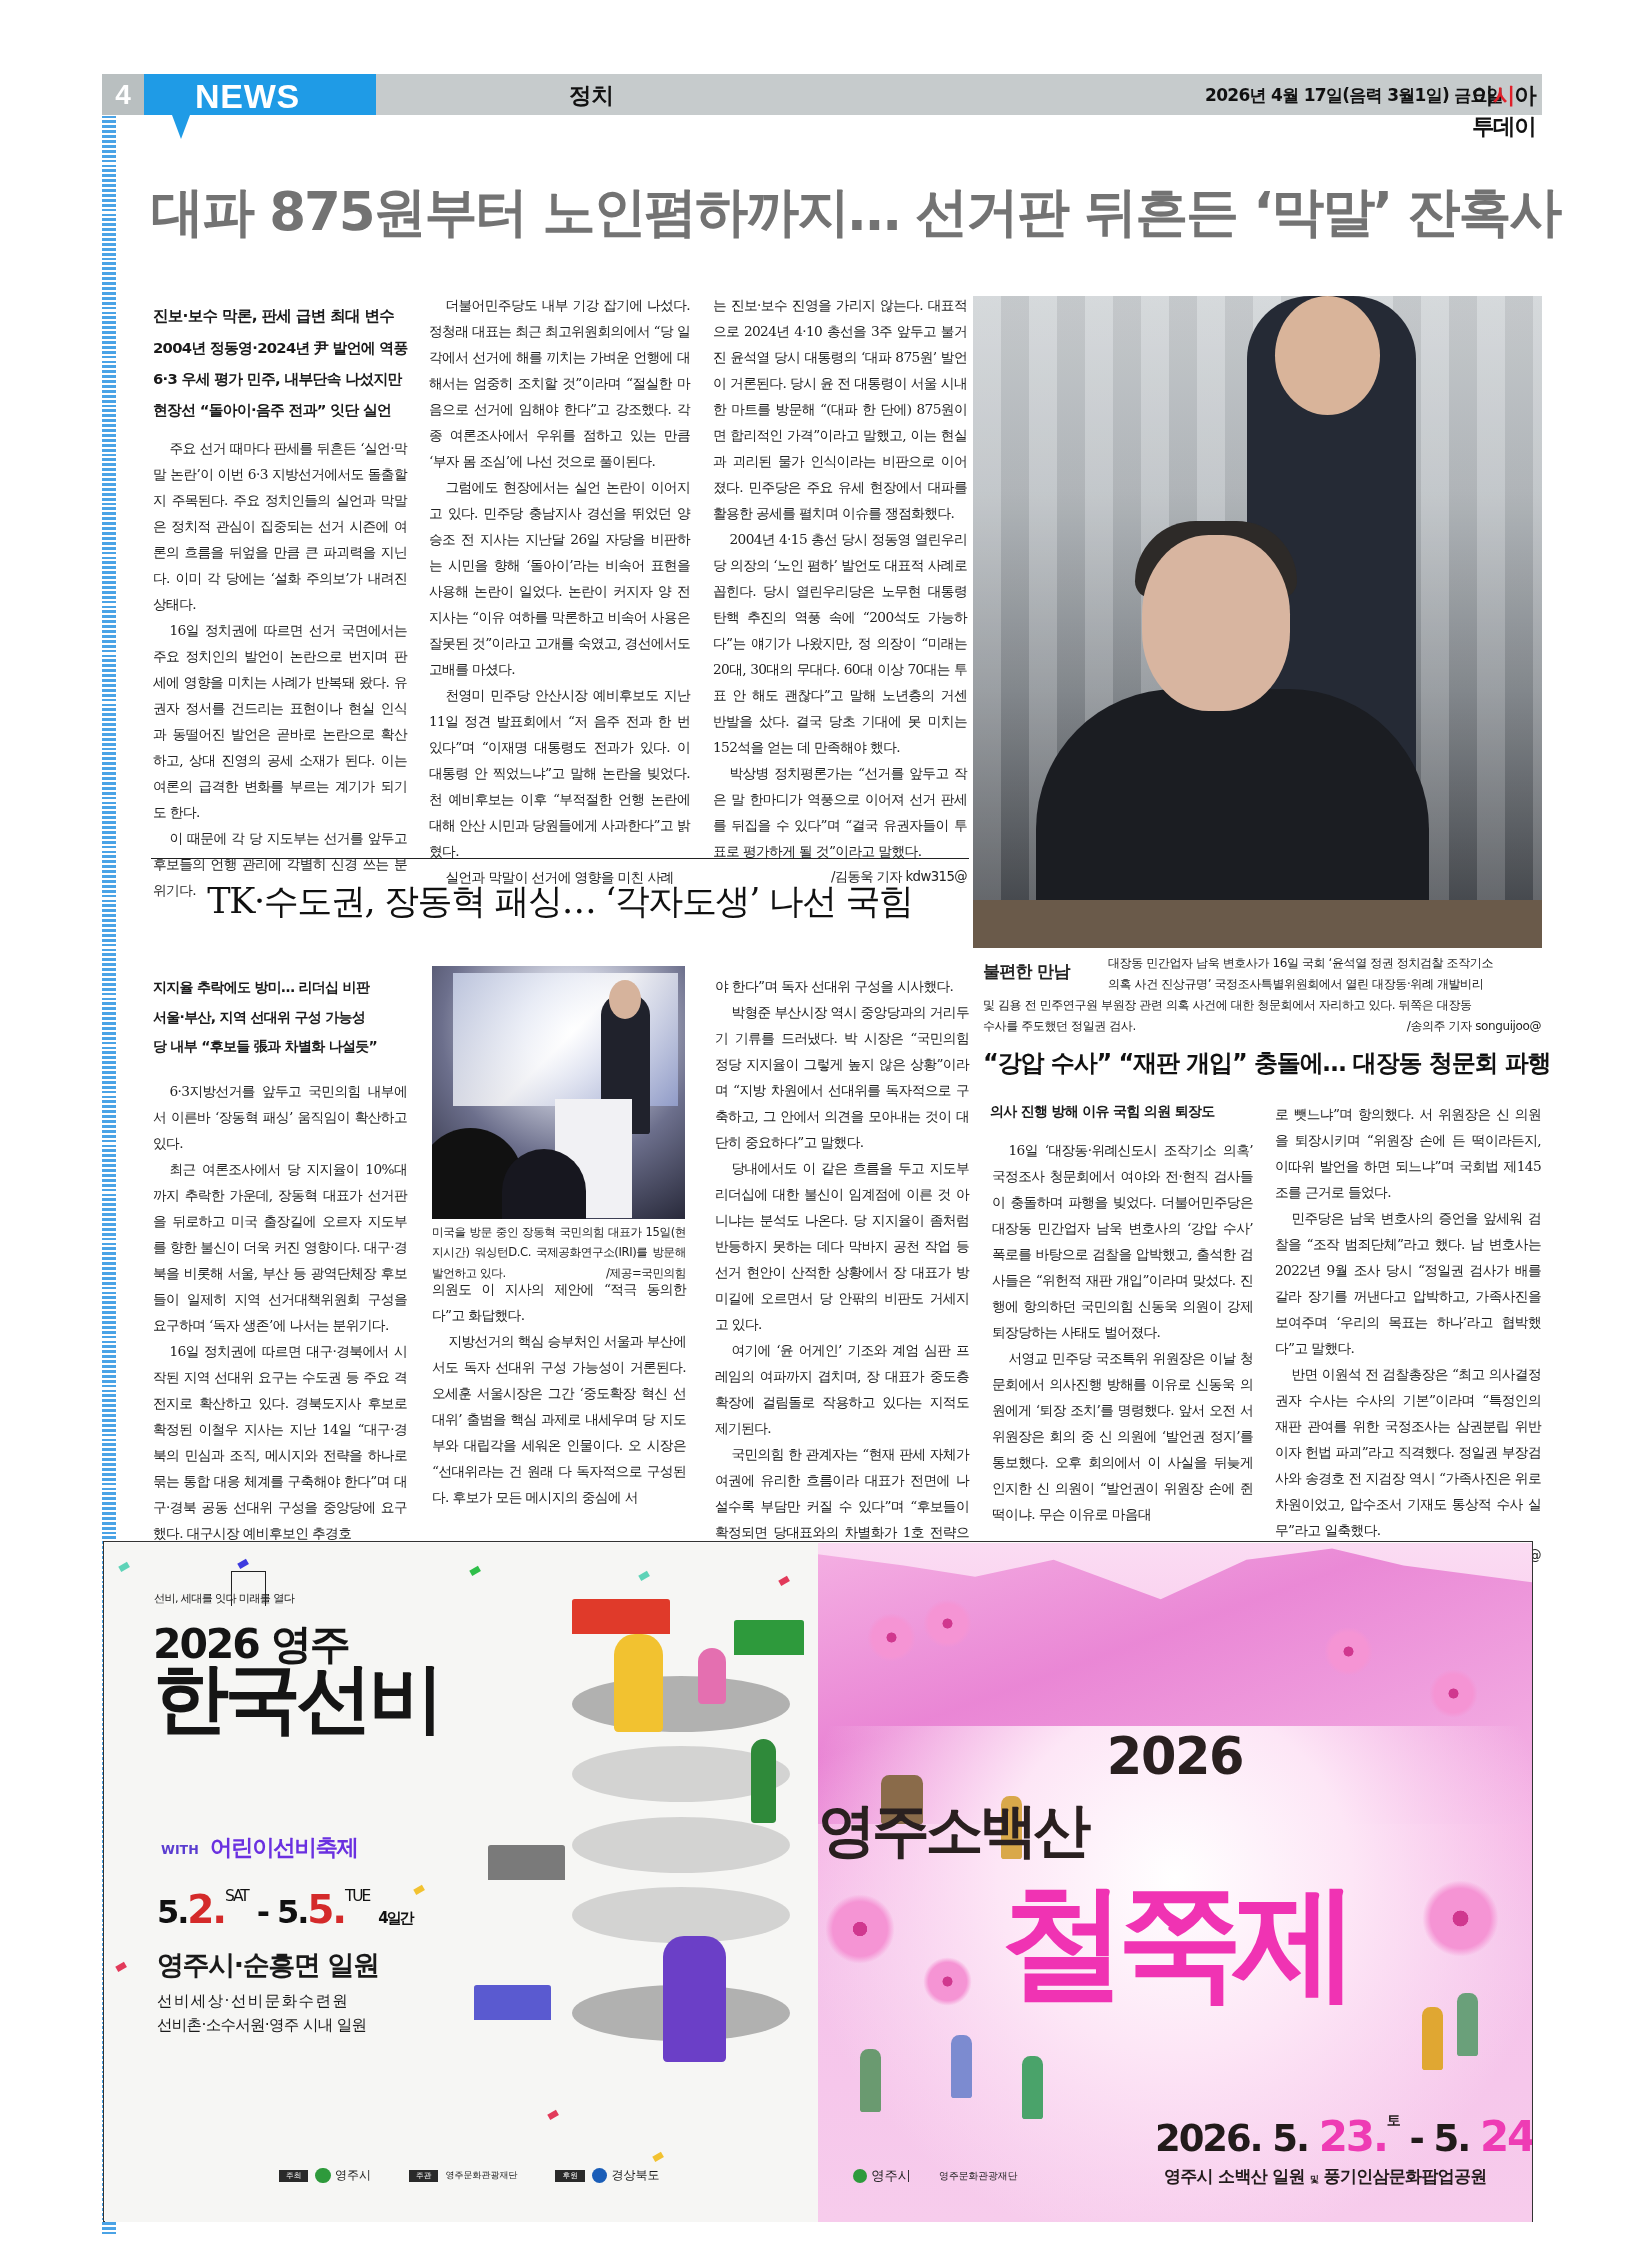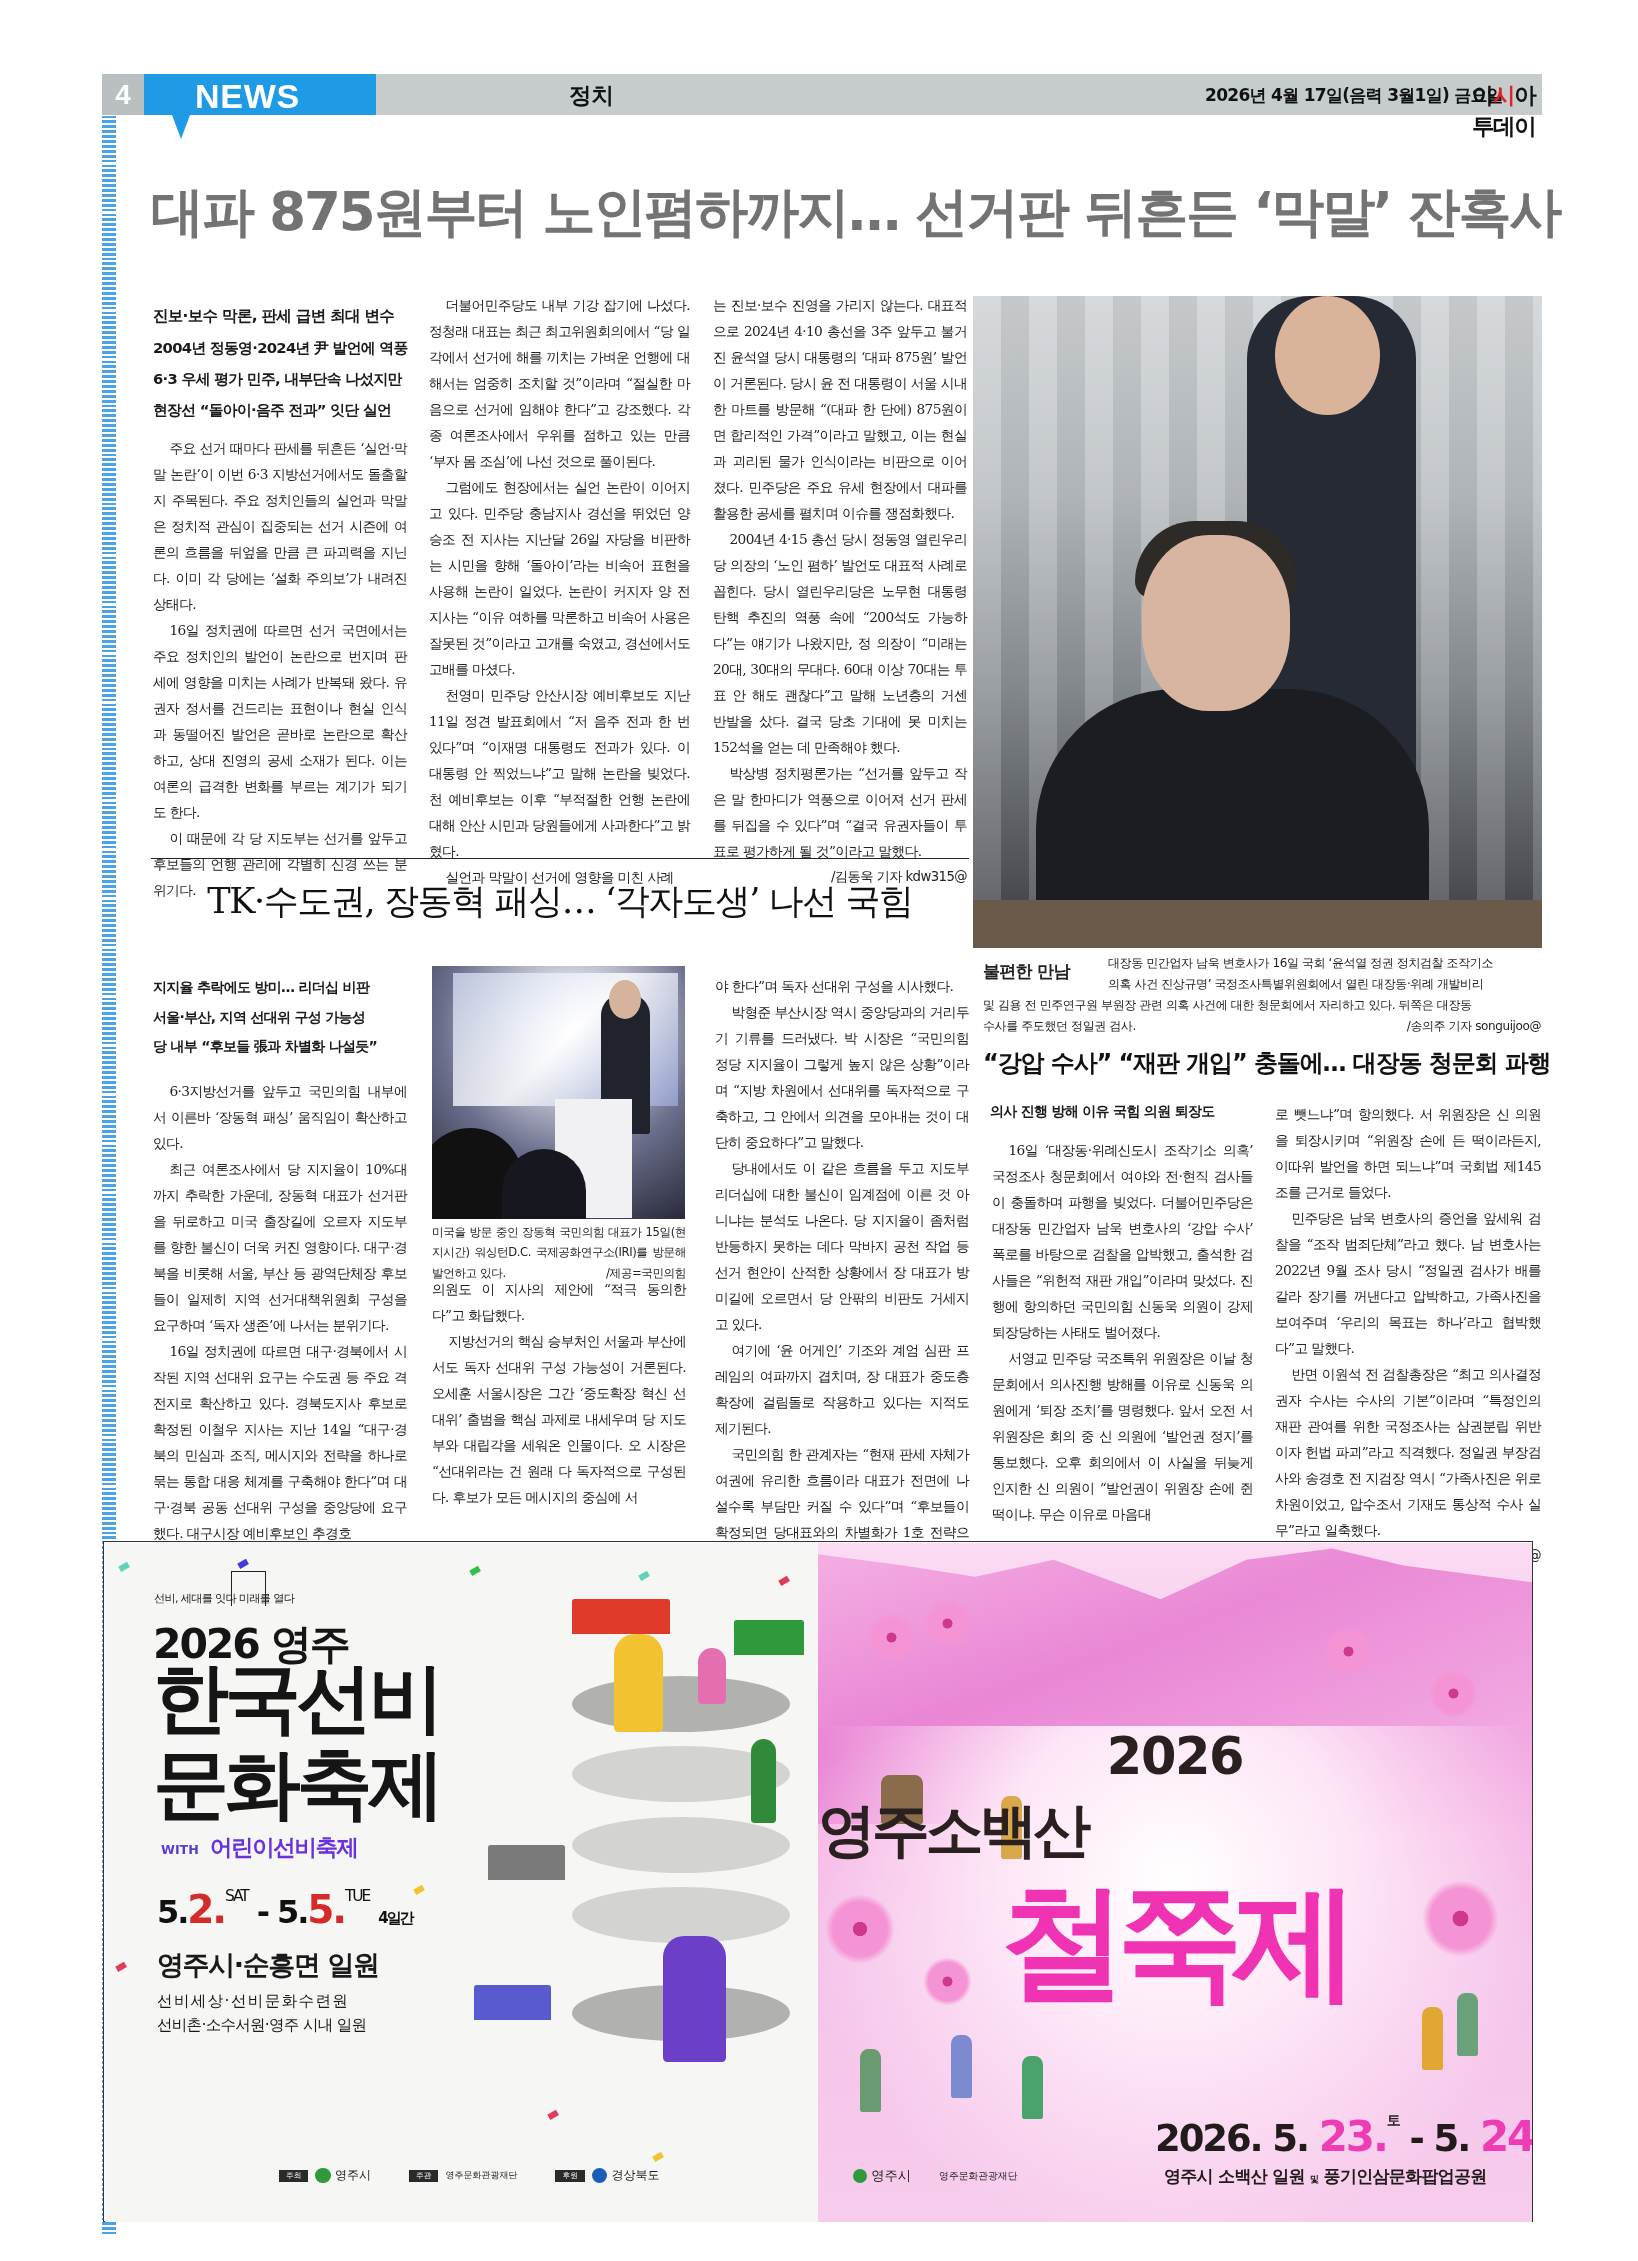--- a/index.html
+++ b/index.html
@@ -240,21 +240,20 @@
   <div class="byline">/심준보 기자 junboshim13@</div>
 </div>
 
 <div class="ad-frame"></div>
 
 <div class="ad-left">
   <div class="gate"></div>
   <div class="slogan">선비, 세대를 잇다 미래를 열다</div>
   <div class="year">2026 영주</div>
   <div class="title1">한국선비</div>
-  <div class="title2">문화축제</div>
   <div class="with">WITH</div>
   <div class="kids">어린이선비축제</div>
   <div class="dates"><span>5.</span><span class="red">2.</span><small>SAT</small><span> - 5.</span><span class="red">5.</span><small>TUE</small> <span class="dur">4일간</span></div>
   <div class="place">영주시·순흥면 일원</div>
   <div class="venue1">선비세상·선비문화수련원</div>
   <div class="venue2">선비촌·소수서원·영주 시내 일원</div>
 
   <div class="tower">
     <div class="disc" style="top:42px;"></div>
     <div class="disc" style="top:112px; opacity:.5;"></div>

